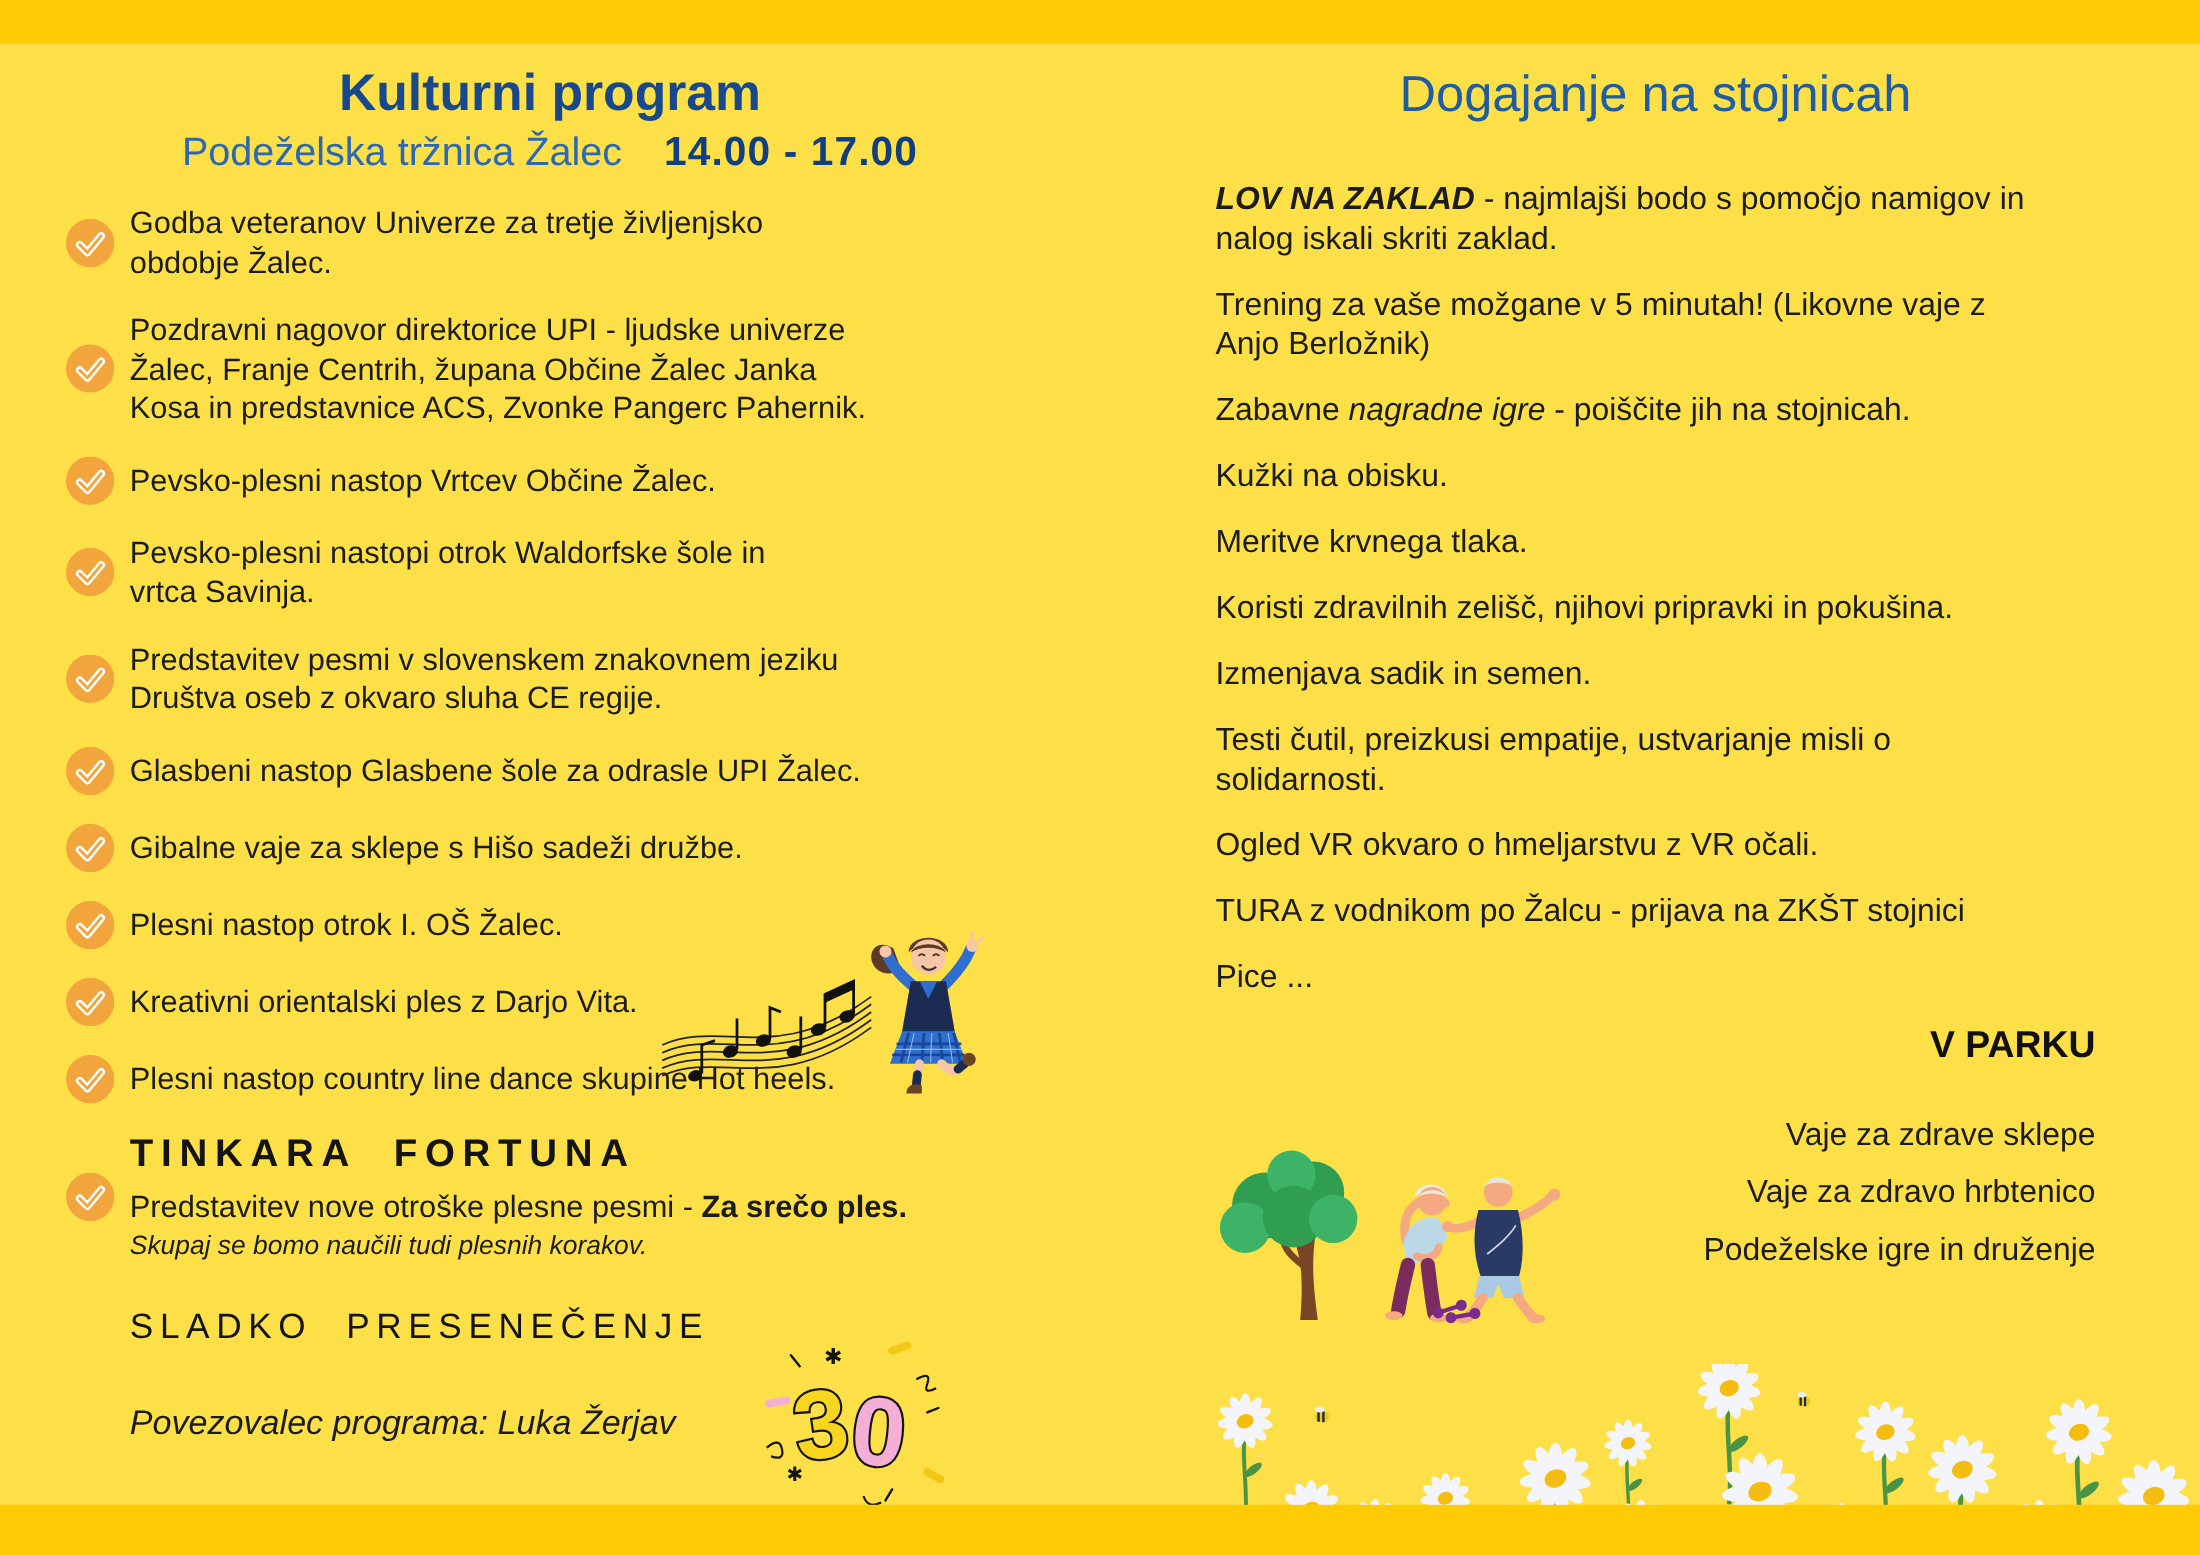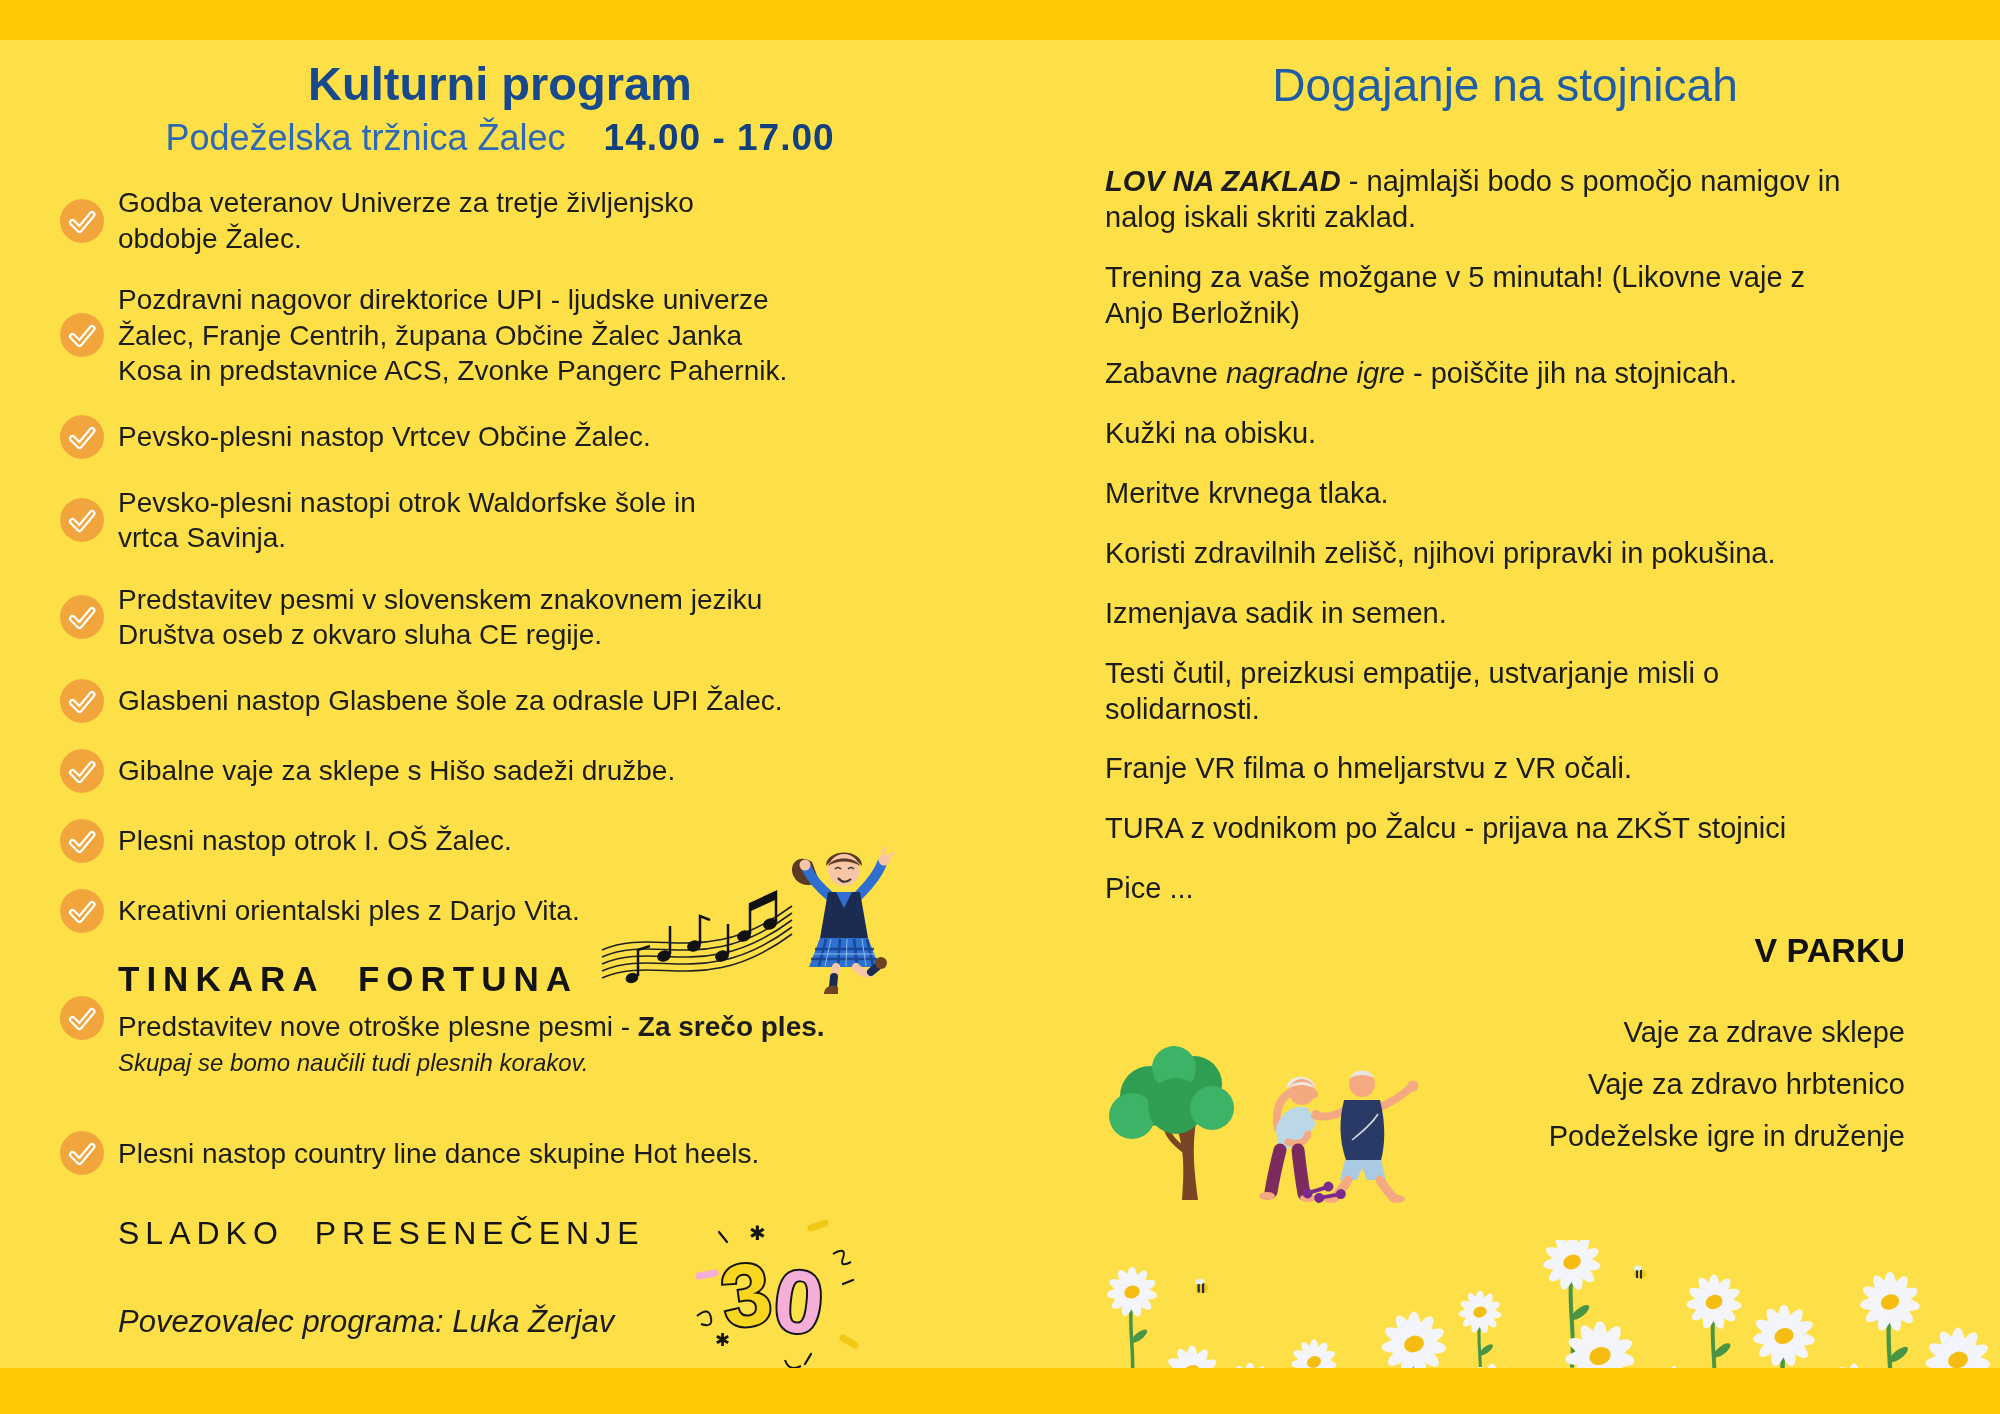--- a/index.html
+++ b/index.html
@@ -147,40 +147,40 @@
         <div class="item">
           <svg class="check" viewBox="0 0 44 44">
     <circle cx="22" cy="22" r="22" fill="#f2a53c"></circle>
     <path d="M12.5 23.5 L19.5 30.5 L32 15.5" fill="none" stroke="#ffffff" stroke-width="7" stroke-linecap="round" stroke-linejoin="round"></path>
     <path d="M12.5 23.5 L19.5 30.5 L32 15.5" fill="none" stroke="#f2a53c" stroke-width="2.6" stroke-linecap="round" stroke-linejoin="round"></path>
   </svg>
           <div>
             <div class="item-text"><span>Kreativni orientalski ples z Darjo Vita.</span></div>
           </div>
         </div>
+        <div class="item">
+          <svg class="check" viewBox="0 0 44 44">
+    <circle cx="22" cy="22" r="22" fill="#f2a53c"></circle>
+    <path d="M12.5 23.5 L19.5 30.5 L32 15.5" fill="none" stroke="#ffffff" stroke-width="7" stroke-linecap="round" stroke-linejoin="round"></path>
+    <path d="M12.5 23.5 L19.5 30.5 L32 15.5" fill="none" stroke="#f2a53c" stroke-width="2.6" stroke-linecap="round" stroke-linejoin="round"></path>
+  </svg>
+          <div>
+            <div class="item-text"><span>Plesni nastop country line dance skupine Hot heels.</span></div>
+          </div>
+        </div>
         <div class="item feature-item">
           <svg class="check" viewBox="0 0 44 44">
     <circle cx="22" cy="22" r="22" fill="#f2a53c"></circle>
     <path d="M12.5 23.5 L19.5 30.5 L32 15.5" fill="none" stroke="#ffffff" stroke-width="7" stroke-linecap="round" stroke-linejoin="round"></path>
     <path d="M12.5 23.5 L19.5 30.5 L32 15.5" fill="none" stroke="#f2a53c" stroke-width="2.6" stroke-linecap="round" stroke-linejoin="round"></path>
   </svg>
           <div>
             <div class="feature-heading">TINKARA FORTUNA</div>
             <div class="item-text"><span>Predstavitev nove otroške plesne pesmi - </span><span class="b">Za srečo ples.</span></div>
             <div class="feature-note">Skupaj se bomo naučili tudi plesnih korakov.</div>
-          </div>
-        </div>
-        <div class="item">
-          <svg class="check" viewBox="0 0 44 44">
-    <circle cx="22" cy="22" r="22" fill="#f2a53c"></circle>
-    <path d="M12.5 23.5 L19.5 30.5 L32 15.5" fill="none" stroke="#ffffff" stroke-width="7" stroke-linecap="round" stroke-linejoin="round"></path>
-    <path d="M12.5 23.5 L19.5 30.5 L32 15.5" fill="none" stroke="#f2a53c" stroke-width="2.6" stroke-linecap="round" stroke-linejoin="round"></path>
-  </svg>
-          <div>
-            <div class="item-text"><span>Plesni nastop country line dance skupine Hot heels.</span></div>
           </div>
         </div>
       </div>
     <div class="sladko-row">
       <span class="sladko-heading">SLADKO PRESENEČENJE</span>
     </div>
     <div class="host-line">Povezovalec programa: Luka Žerjav</div>
   </section>
 
   <section class="col right">
@@ -190,21 +190,21 @@
 nalog iskali skriti zaklad.</span></p>
         <p class="stall-par"><span>Trening za vaše možgane v 5 minutah! (Likovne vaje z
 Anjo Berložnik)</span></p>
         <p class="stall-par"><span>Zabavne </span><span class="i">nagradne igre</span><span> - poiščite jih na stojnicah.</span></p>
         <p class="stall-par"><span>Kužki na obisku.</span></p>
         <p class="stall-par"><span>Meritve krvnega tlaka.</span></p>
         <p class="stall-par"><span>Koristi zdravilnih zelišč, njihovi pripravki in pokušina.</span></p>
         <p class="stall-par"><span>Izmenjava sadik in semen.</span></p>
         <p class="stall-par"><span>Testi čutil, preizkusi empatije, ustvarjanje misli o
 solidarnosti.</span></p>
-        <p class="stall-par"><span>Franje VR filma o hmeljarstvu z VR očali.</span></p>
+        <p class="stall-par"><span>Ogled VR okvaro o hmeljarstvu z VR očali.</span></p>
         <p class="stall-par"><span>TURA z vodnikom po Žalcu - prijava na ZKŠT stojnici</span></p>
         <p class="stall-par"><span>Pice ...</span></p>
       </div>
     <h2 class="vparku">V PARKU</h2>
     <div>
         <div class="park-line">Vaje za zdrave sklepe</div>
         <div class="park-line">Vaje za zdravo hrbtenico</div>
         <div class="park-line">Podeželske igre in druženje</div>
       </div>
   </section>

